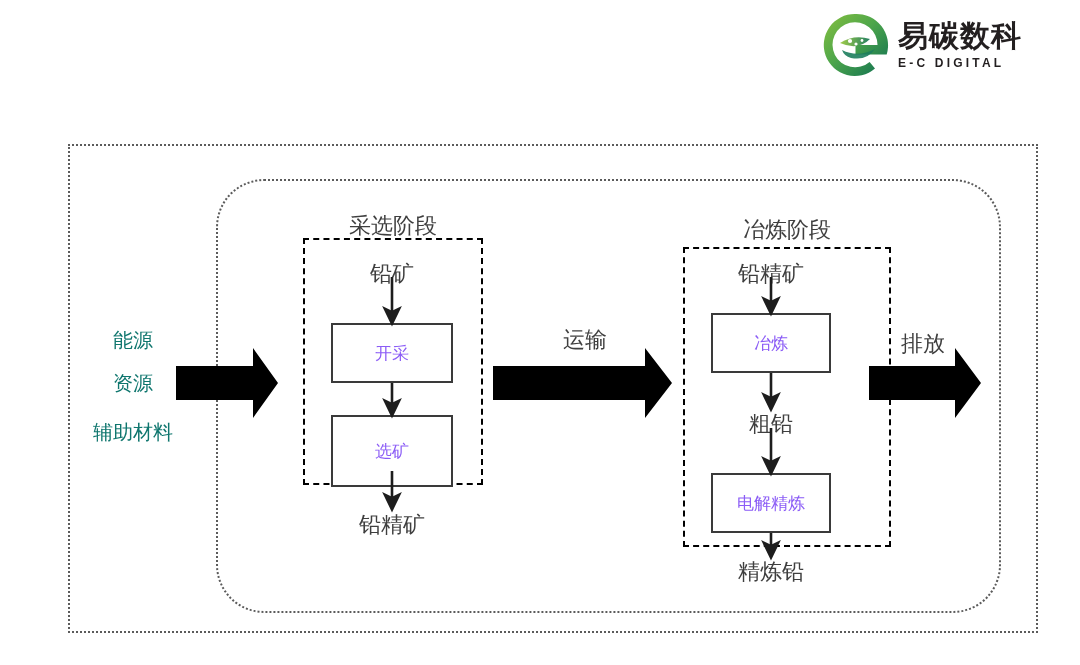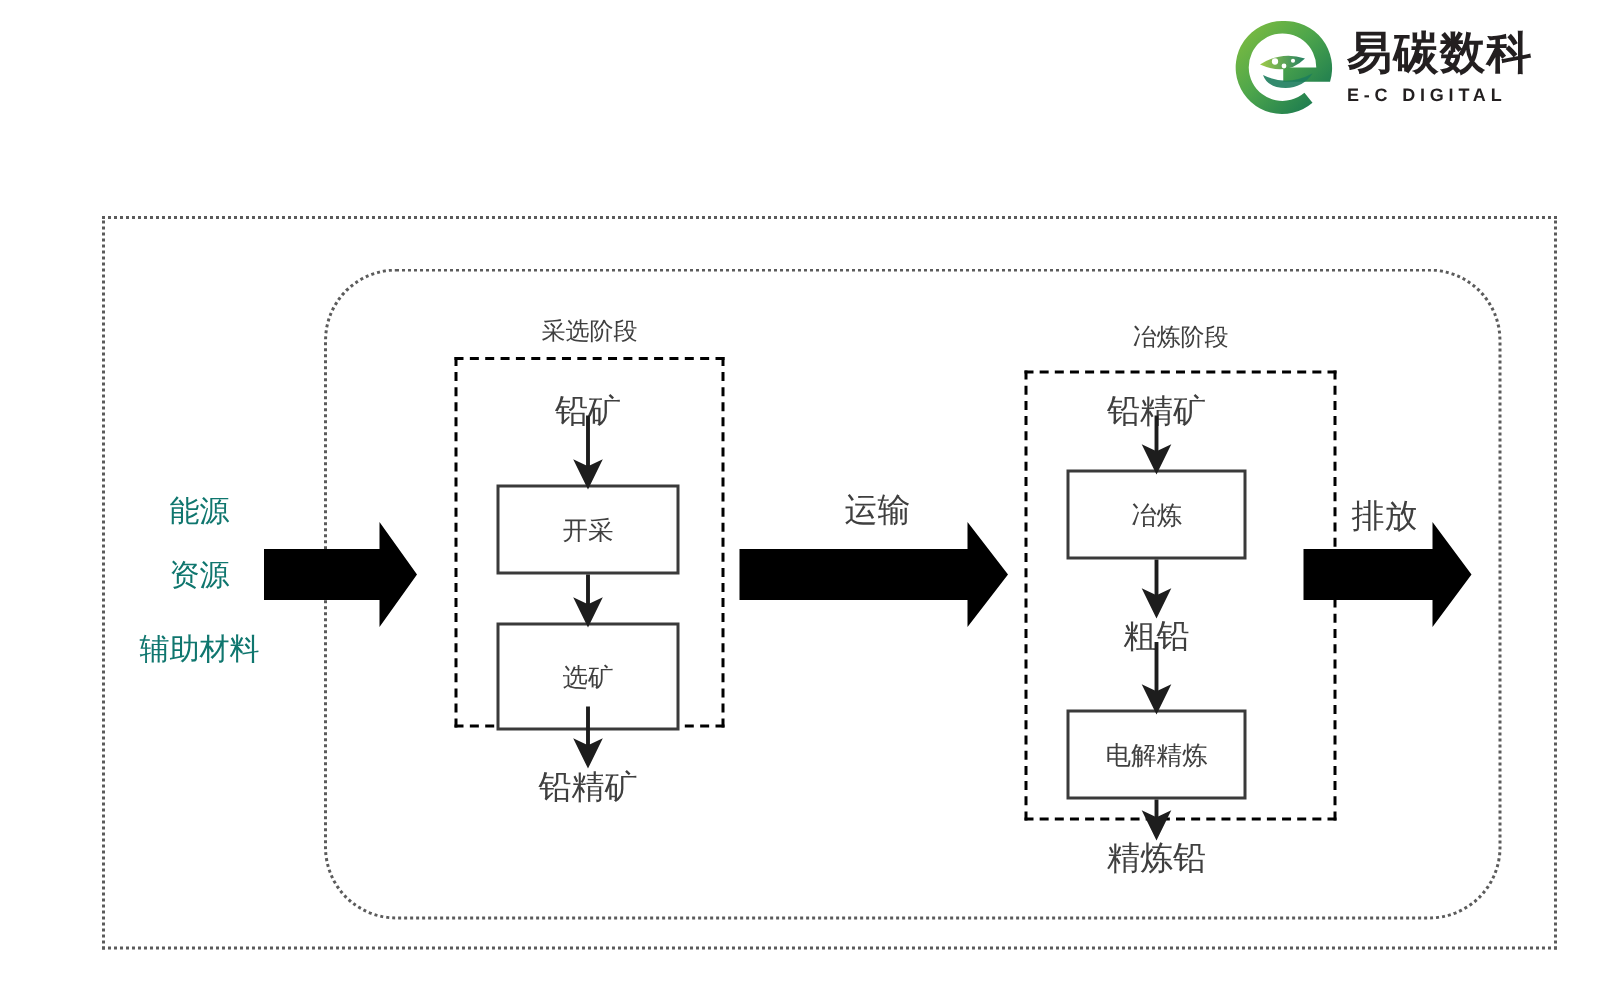--- a/index.html
+++ b/index.html
@@ -72,21 +72,21 @@
     width: 785px;
     height: 434px;
     border: 2px dotted #5b5b5b;
     border-radius: 48px;
     box-sizing: border-box;
   }
 
   
   .stage-title {
     position: absolute;
-    font-size: 16px;
+    font-size: 22px;
     color: #3f3f3f;
     white-space: nowrap;
     text-align: center;
     font-family: "DejaVu Sans", "Liberation Sans", sans-serif;
   }
   .stage-box {
     position: absolute;
     border: 2.5px dashed #000000;
     box-sizing: border-box;
   }
@@ -99,21 +99,21 @@
   
   .proc-box {
     position: absolute;
     border: 2.5px solid #3a3a3a;
     background: #ffffff;
     box-sizing: border-box;
     display: flex;
     align-items: center;
     justify-content: center;
     font-size: 17px;
-    color: #404040;
+    color: #8b5cf6;
     font-family: "DejaVu Sans", "Liberation Sans", sans-serif;
   }
   #proc-mine      { left: 331px; top: 323px; width: 122px; height: 60px; }
   #proc-beneficiate { left: 331px; top: 415px; width: 122px; height: 72px; }
   #proc-smelt     { left: 711px; top: 313px; width: 120px; height: 60px; }
   #proc-refine    { left: 711px; top: 473px; width: 120px; height: 60px; }
 
   
   .flow-label {
     position: absolute;

